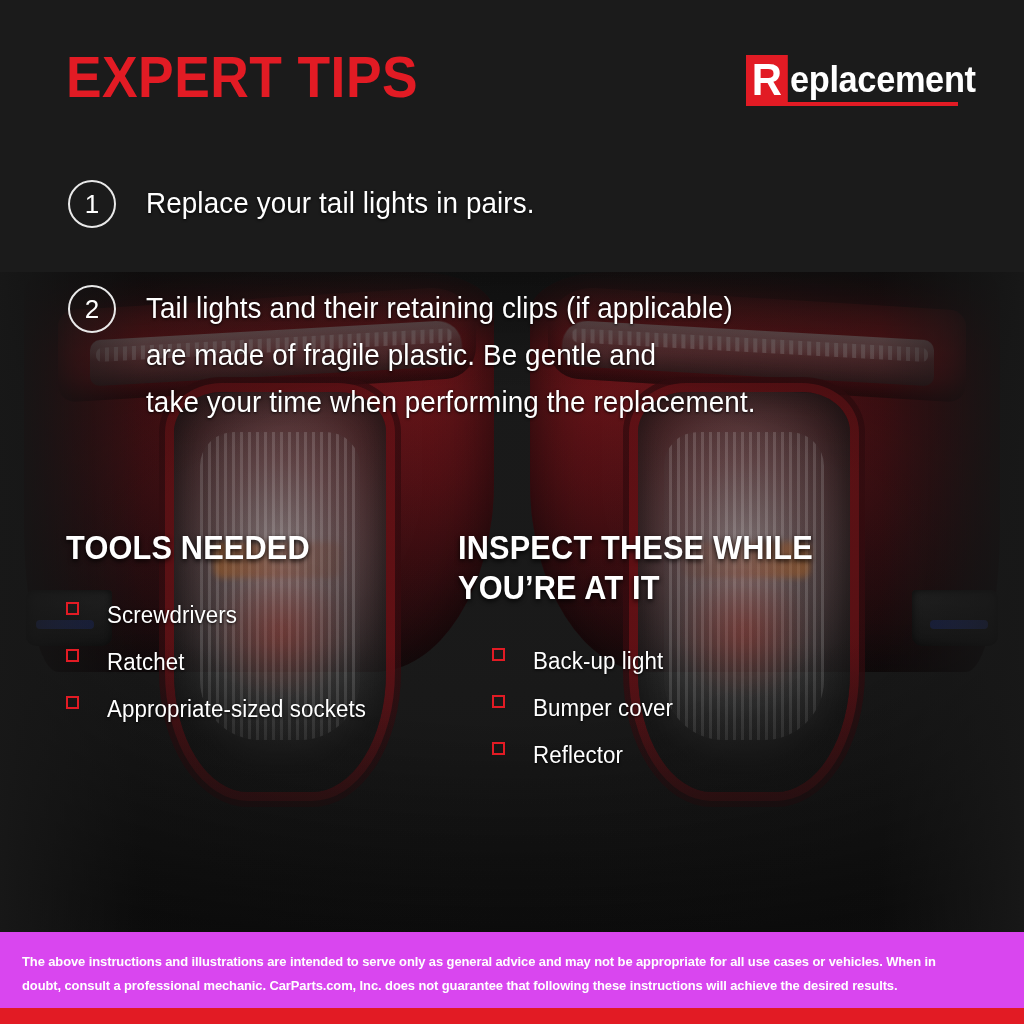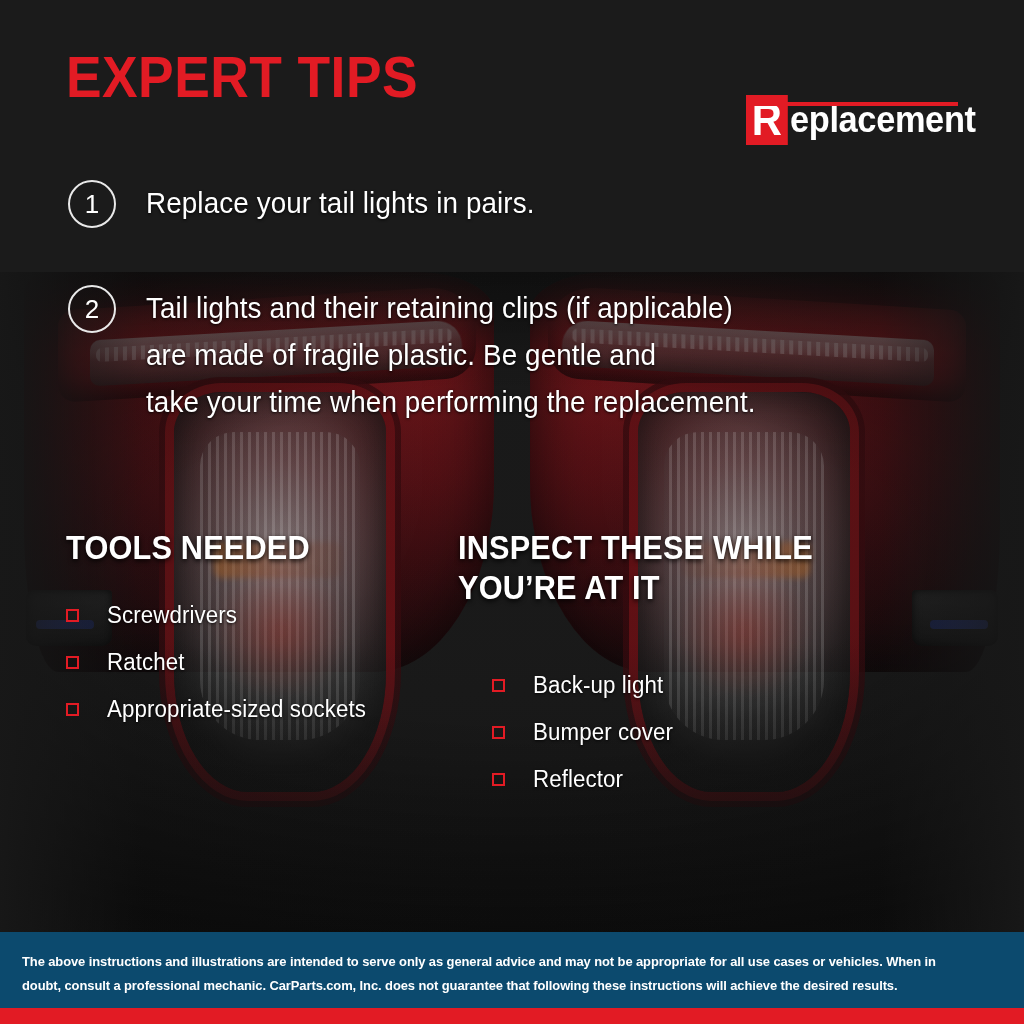--- a/index.html
+++ b/index.html
@@ -103,21 +103,21 @@
   #content { position:absolute; inset:0; z-index:5; }
 
   .title {
     position:absolute; left:66px; top:48px;
     font-size:58px; font-weight:bold; color:#e21b24;
     letter-spacing:.5px; line-height:1;
     transform:scaleX(.92); transform-origin:left center;
   }
 
   
-  .logo { position:absolute; left:746px; top:55px; height:56px;margin-top:40px; }
+  .logo { position:absolute; left:746px; top:55px; height:56px; }
   .logo-r {
     display:inline-block; width:44px; height:50px; background:#e21b24;
     color:#fff; font-size:44px; font-weight:bold; line-height:50px;
     text-align:center; vertical-align:top;
     transform:scaleX(.95); transform-origin:left top;
   }
   .logo-word {
     display:inline-block; color:#fff; font-size:37px; font-weight:bold;
     line-height:50px; vertical-align:top; letter-spacing:-.4px;
     transform:scaleX(.93); transform-origin:left top;
@@ -148,38 +148,38 @@
     position:absolute; color:#fff; font-size:33px; font-weight:bold;
     line-height:40px; letter-spacing:.2px; white-space:pre-line;
     transform:scaleX(.93); transform-origin:left top;
     text-shadow:0 2px 5px rgba(0,0,0,.9);
   }
   #tools-head   { left:66px;  top:528px; }
   #inspect-head { left:458px; top:528px; }
 
   ul.checklist { position:absolute; list-style:none; }
   ul.checklist li {
-    display:flex; align-items:center; margin-bottom:21px;
+    display:flex; margin-bottom:21px;
   }
   .bullet {
     width:13px; height:13px; border:2px solid #e21b24; flex:0 0 13px;
   }
   .item-label {
     color:#fff; font-size:23px; line-height:26px; margin-left:28px;
     letter-spacing:.1px;
     transform:scaleX(.97); transform-origin:left center;
     text-shadow:0 1px 3px rgba(0,0,0,.85);
   }
   #tools-list   { left:66px;  top:602px; }
-  #inspect-list { left:492px; top:648px;margin-top:24px; }
+  #inspect-list { left:492px; top:648px; }
 
   
   .footer {
     position:absolute; left:0; bottom:16px; width:1024px; height:76px;
-    background:#0c4a6e; z-index:6;
+    background:#d946ef; z-index:6;
     padding:18px 22px 10px 22px;
   }
   .footer p {
     color:#fff; font-size:13.5px; font-weight:bold; line-height:24px;
     letter-spacing:-.1px;
     transform:scaleX(.96); transform-origin:left top;
   }
   .redbar {
     position:absolute; left:0; bottom:0; width:1024px; height:16px;
     background:#e21b24; z-index:6;

